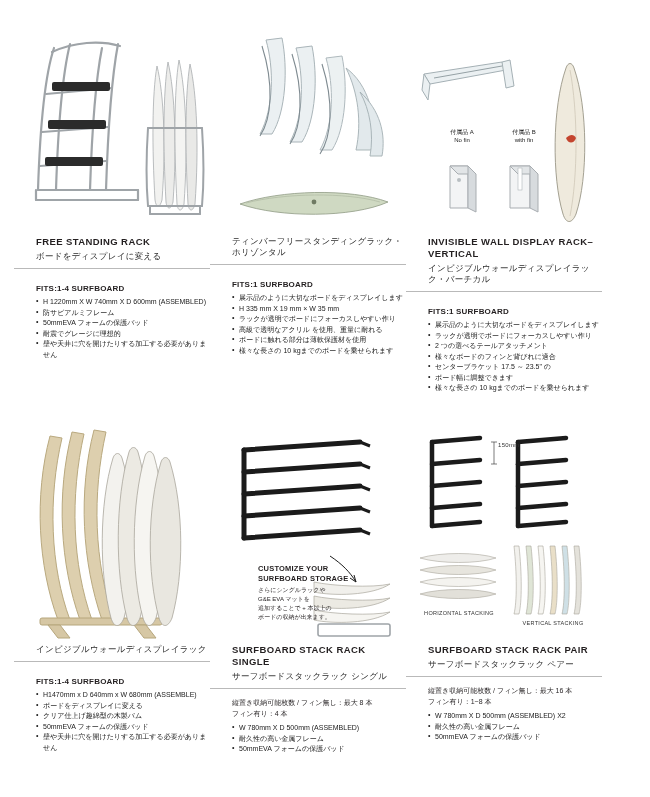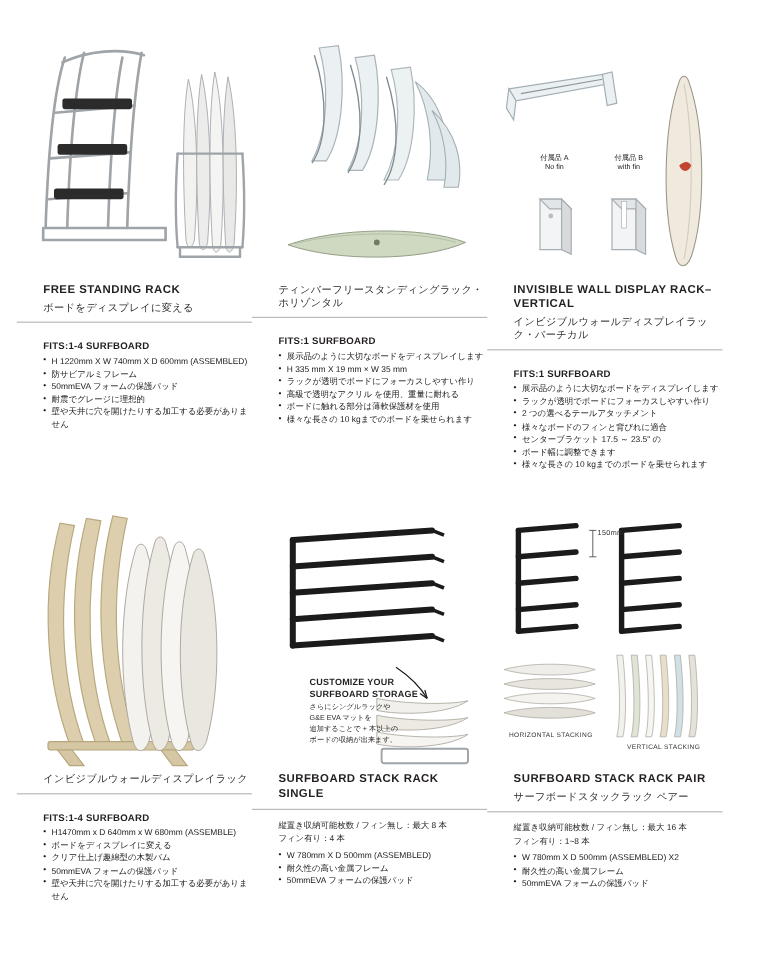--- a/index.html
+++ b/index.html
@@ -342,20 +342,21 @@
         </g>
       </svg>
       <div class="abs" style="left:16px; top:158px; width:92px;margin-left:32px;">
         <div class="cust">CUSTOMIZE YOUR<br>SURFBOARD STORAGE</div>
         <div class="cust-jp">さらにシングルラックや<br>G&amp;E EVA マットを<br>追加することで + 本以上の<br>ボードの収納が出来ます。</div>
       </div>
     </div>
     <div class="title-wrap">
       <h3 class="title">SURFBOARD STACK RACK SINGLE</h3>
     </div>
+    <p class="jp">サーフボードスタックラック シングル</p>
     <hr class="rule">
     <div class="jp-block">
       <span>縦置き収納可能枚数 / フィン無し：最大 8 本</span><br>
       <span>フィン有り：4 本</span>
     </div>
     <ul class="specs">
       <li>W 780mm X D 500mm (ASSEMBLED)</li>
       <li>耐久性の高い金属フレーム</li>
       <li>50mmEVA フォームの保護パッド</li>
     </ul>

